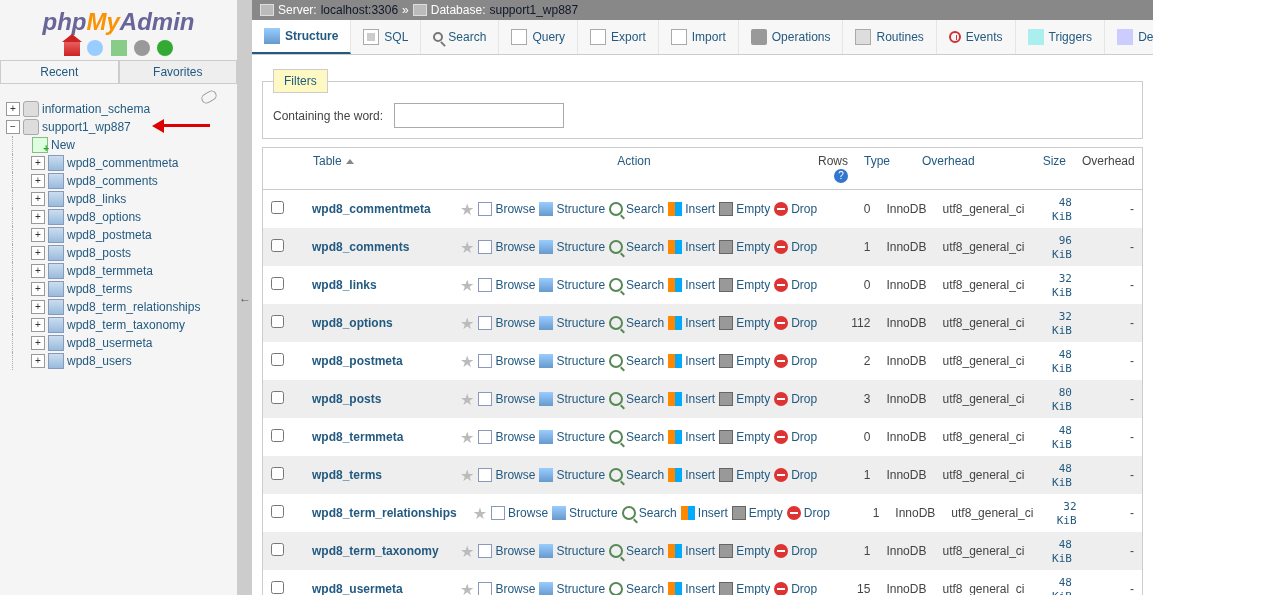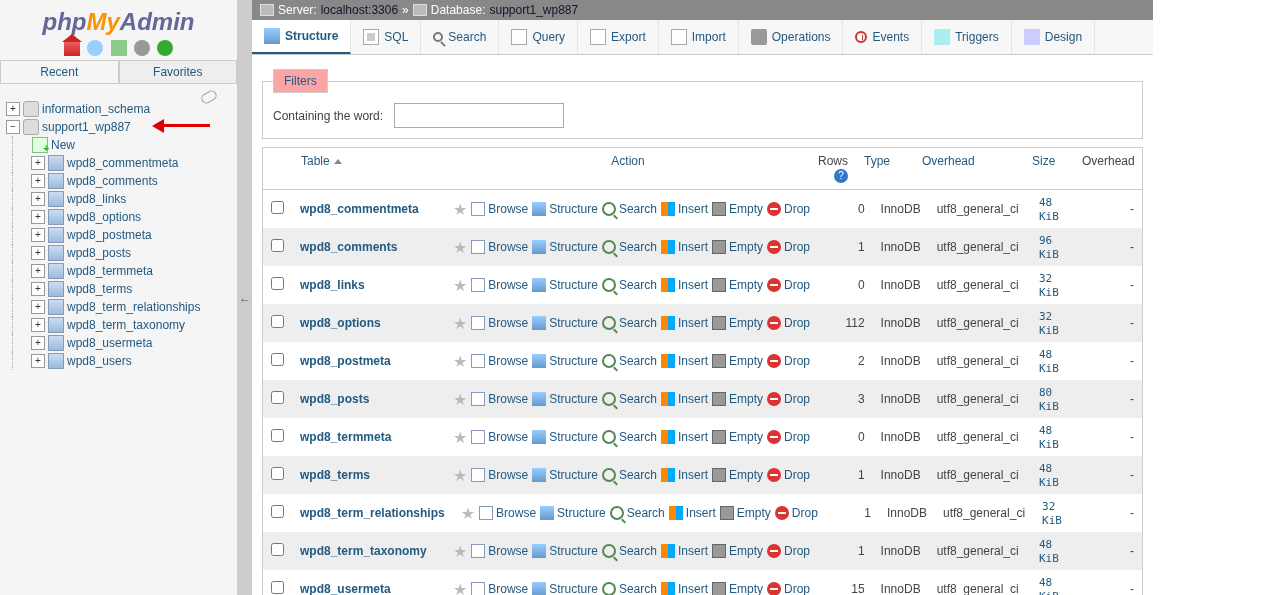--- a/index.html
+++ b/index.html
@@ -61,34 +61,34 @@
 .ic-import{background:#fff;border:1px solid #aaa;}
 .ic-ops{background:#999;border-radius:2px;}
 .ic-routines{background:#ddd;border:1px solid #aaa;}
 .ic-events{border:2px solid #c33;border-radius:50%;width:12px;height:12px;position:relative;}
 .ic-events::after{content:"";position:absolute;left:5px;top:2px;width:1px;height:5px;background:#c33;}
 .ic-triggers{background:#aee;}
 .ic-design{background:#ccf;}
 
 #filters { margin: 14px 10px 8px; }
 #filters fieldset { border: 1px solid #ccc; padding: 10px; }
-#filters legend { background: #fca5a5; border: 1px solid #ccc; padding: 4px 10px; color: #235a81; }
+#filters legend { background: #fef9c3; border: 1px solid #ccc; padding: 4px 10px; color: #235a81; }
 #filters label { margin-right: 8px; }
 #filters input[type=text] { width: 170px; padding: 4px; border: 1px solid #aaa; }
 
 #tablelist { margin: 0 10px; border: 1px solid #ccc; }
 .hrow { display: flex; background: #fff; border-bottom: 1px solid #ccc; font-weight: normal; color: #235a81; }
 .hrow > div { padding: 6px 8px; }
 .col-chk{width:30px;}
-.col-table{width:165px;}
+.col-table{width:165px;margin-left:12px;}
 .col-action{flex:1;text-align:center;}
 .col-rows{width:58px;text-align:right;}
 .col-type{width:58px;}
 .col-coll{width:110px;}
-.col-size{width:50px;}
+.col-size{width:50px;text-align:right;}
 .col-over{width:68px;text-align:right;}
 .info-ic{display:inline-block;width:14px;height:14px;border-radius:50%;background:#37c;color:#fff;font-size:10px;text-align:center;line-height:14px;margin-left:4px;}
 .sort-ic{display:inline-block;width:0;height:0;border-left:4px solid transparent;border-right:4px solid transparent;border-bottom:5px solid #888;margin-left:4px;vertical-align:middle;}
 
 .drow { display: flex; align-items: center; }
 .drow:nth-child(odd){background:#fff;}
 .drow:nth-child(even){background:#eee;}
 .drow > div { padding: 5px 8px; }
 .drow .col-table a { color: #235a81; font-weight: bold; cursor:pointer; }
 .drow .col-action { display: flex; align-items: center; gap: 4px; }
@@ -245,20 +245,24 @@
           </div>
           <div class="tab">
             <span class="tab-ic ic-import"></span>
             <span>Import</span>
           </div>
           <div class="tab">
             <span class="tab-ic ic-ops"></span>
             <span>Operations</span>
           </div>
           <div class="tab">
+            <span class="tab-ic ic-routines"></span>
+            <span>Routines</span>
+          </div>
+          <div class="tab">
             <span class="tab-ic ic-events"></span>
             <span>Events</span>
           </div>
           <div class="tab">
             <span class="tab-ic ic-triggers"></span>
             <span>Triggers</span>
           </div>
           <div class="tab">
             <span class="tab-ic ic-design"></span>
             <span>Design</span>

